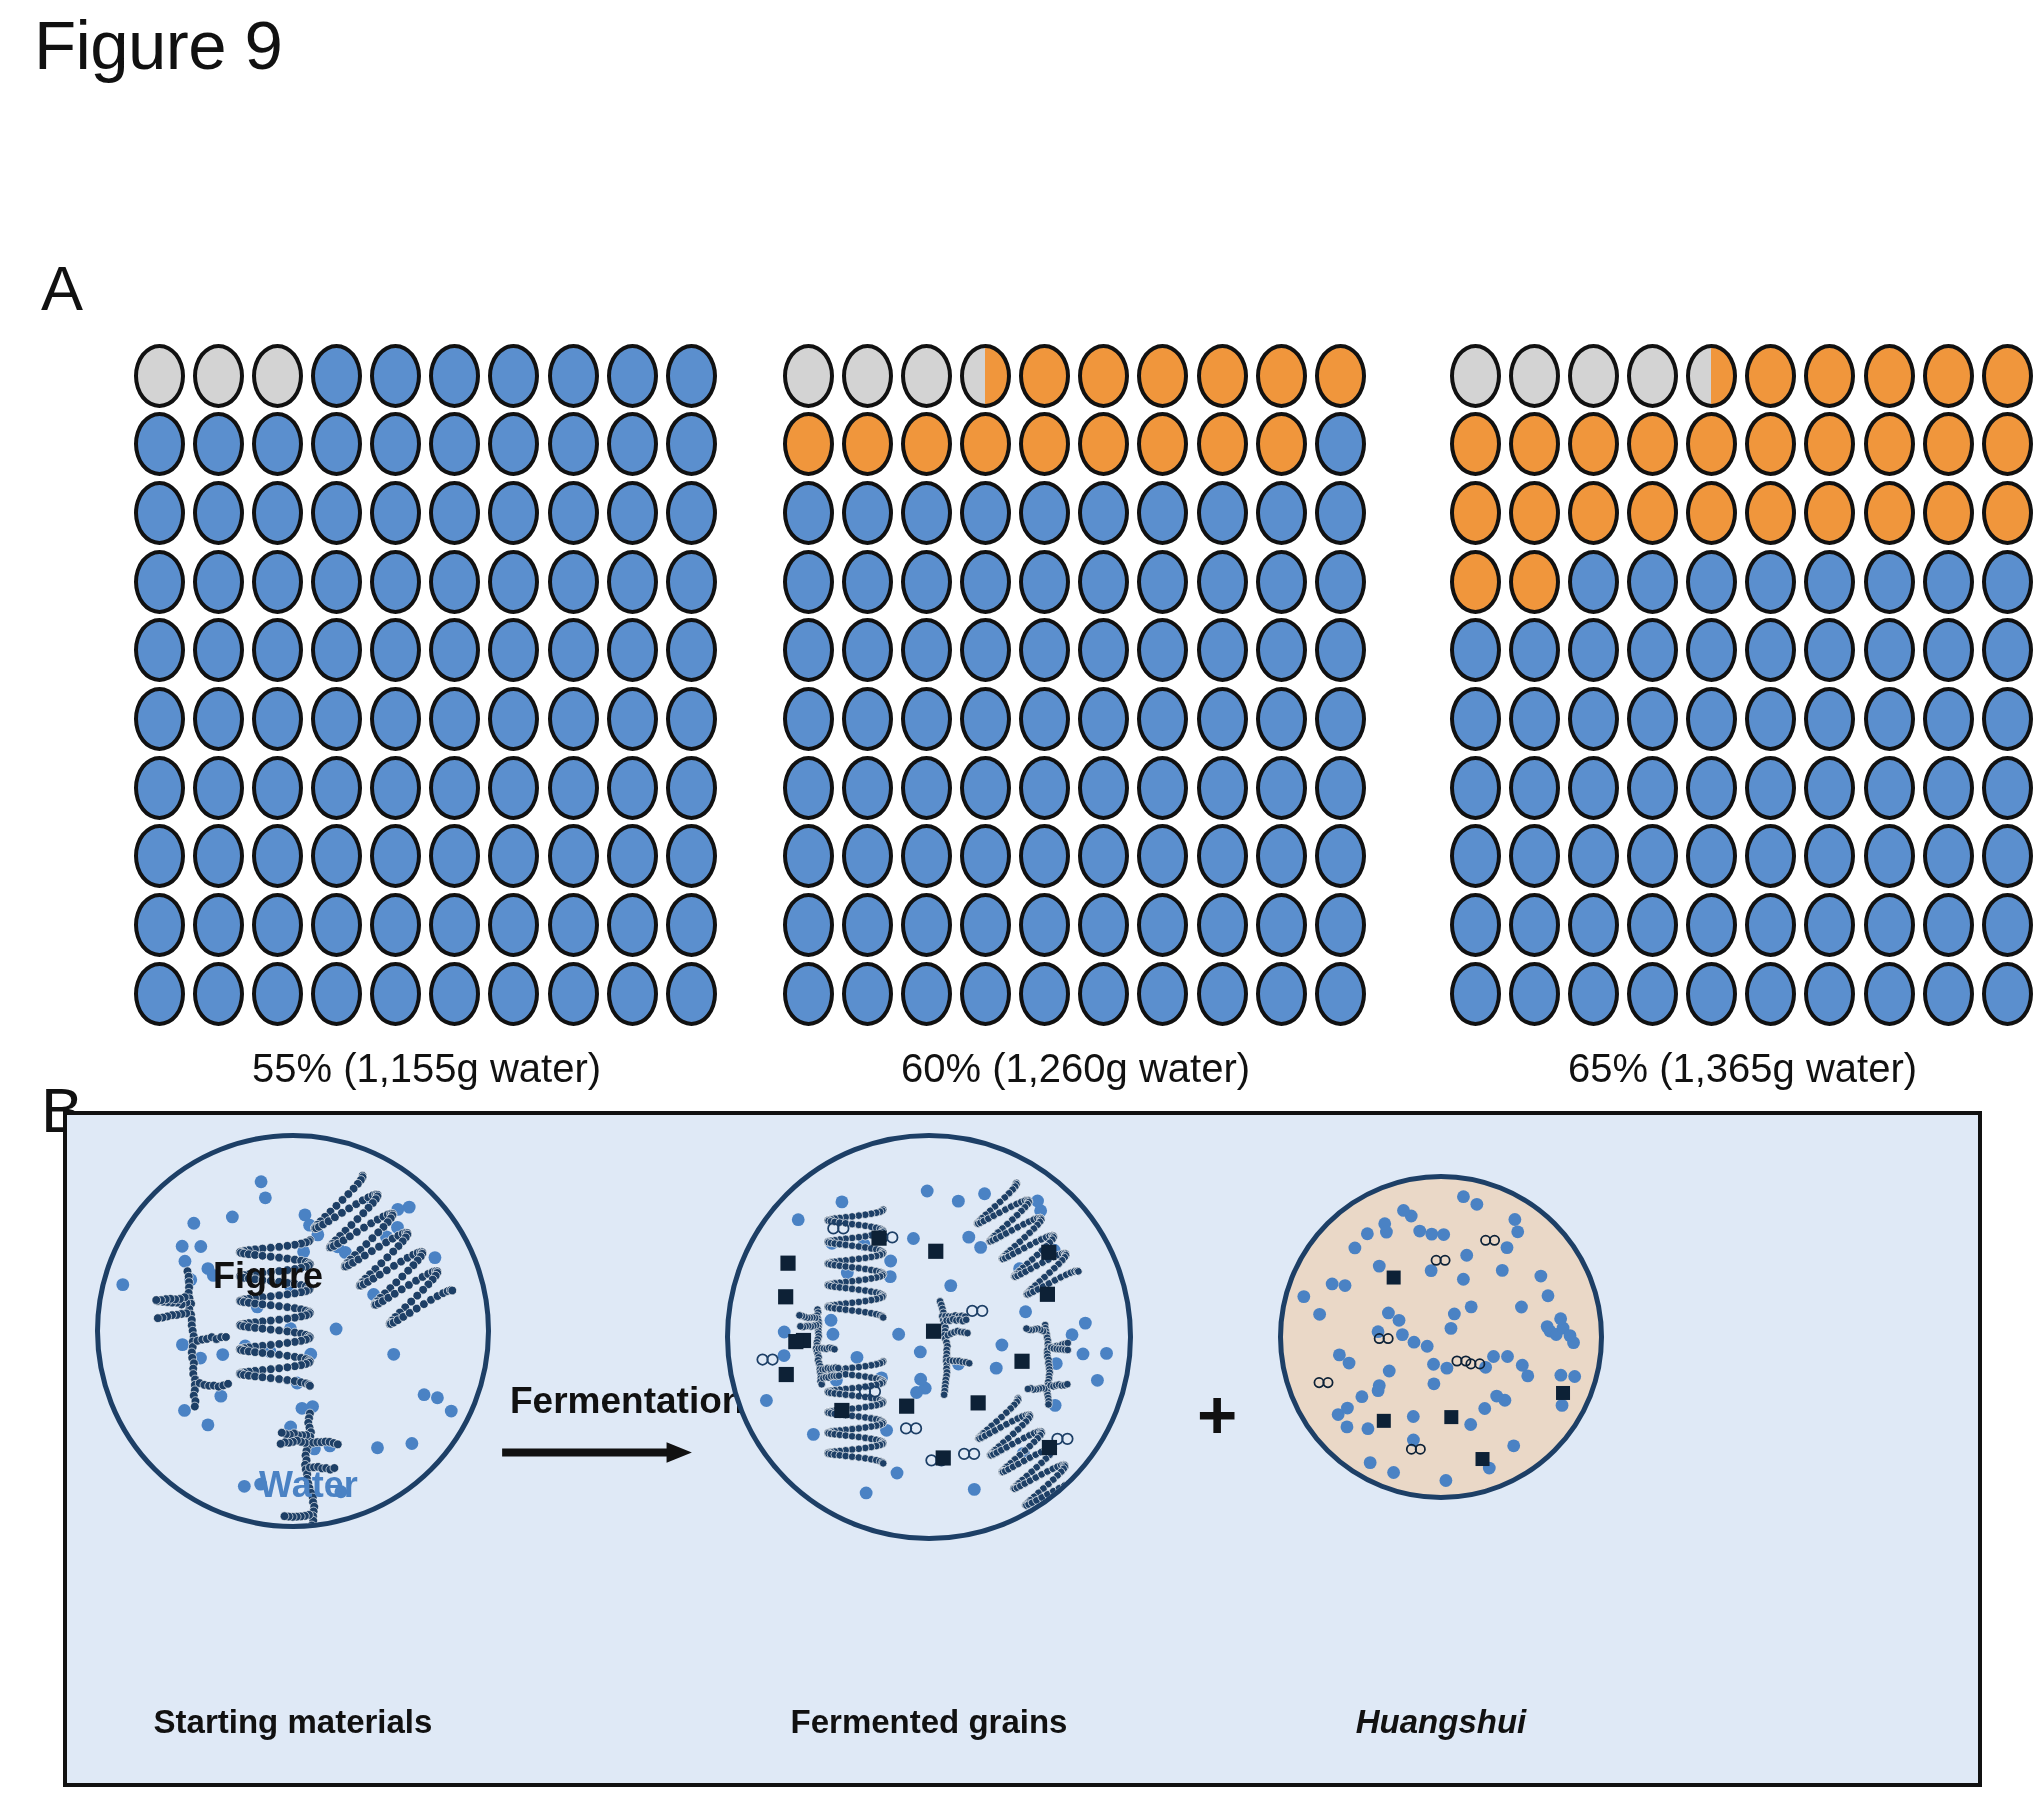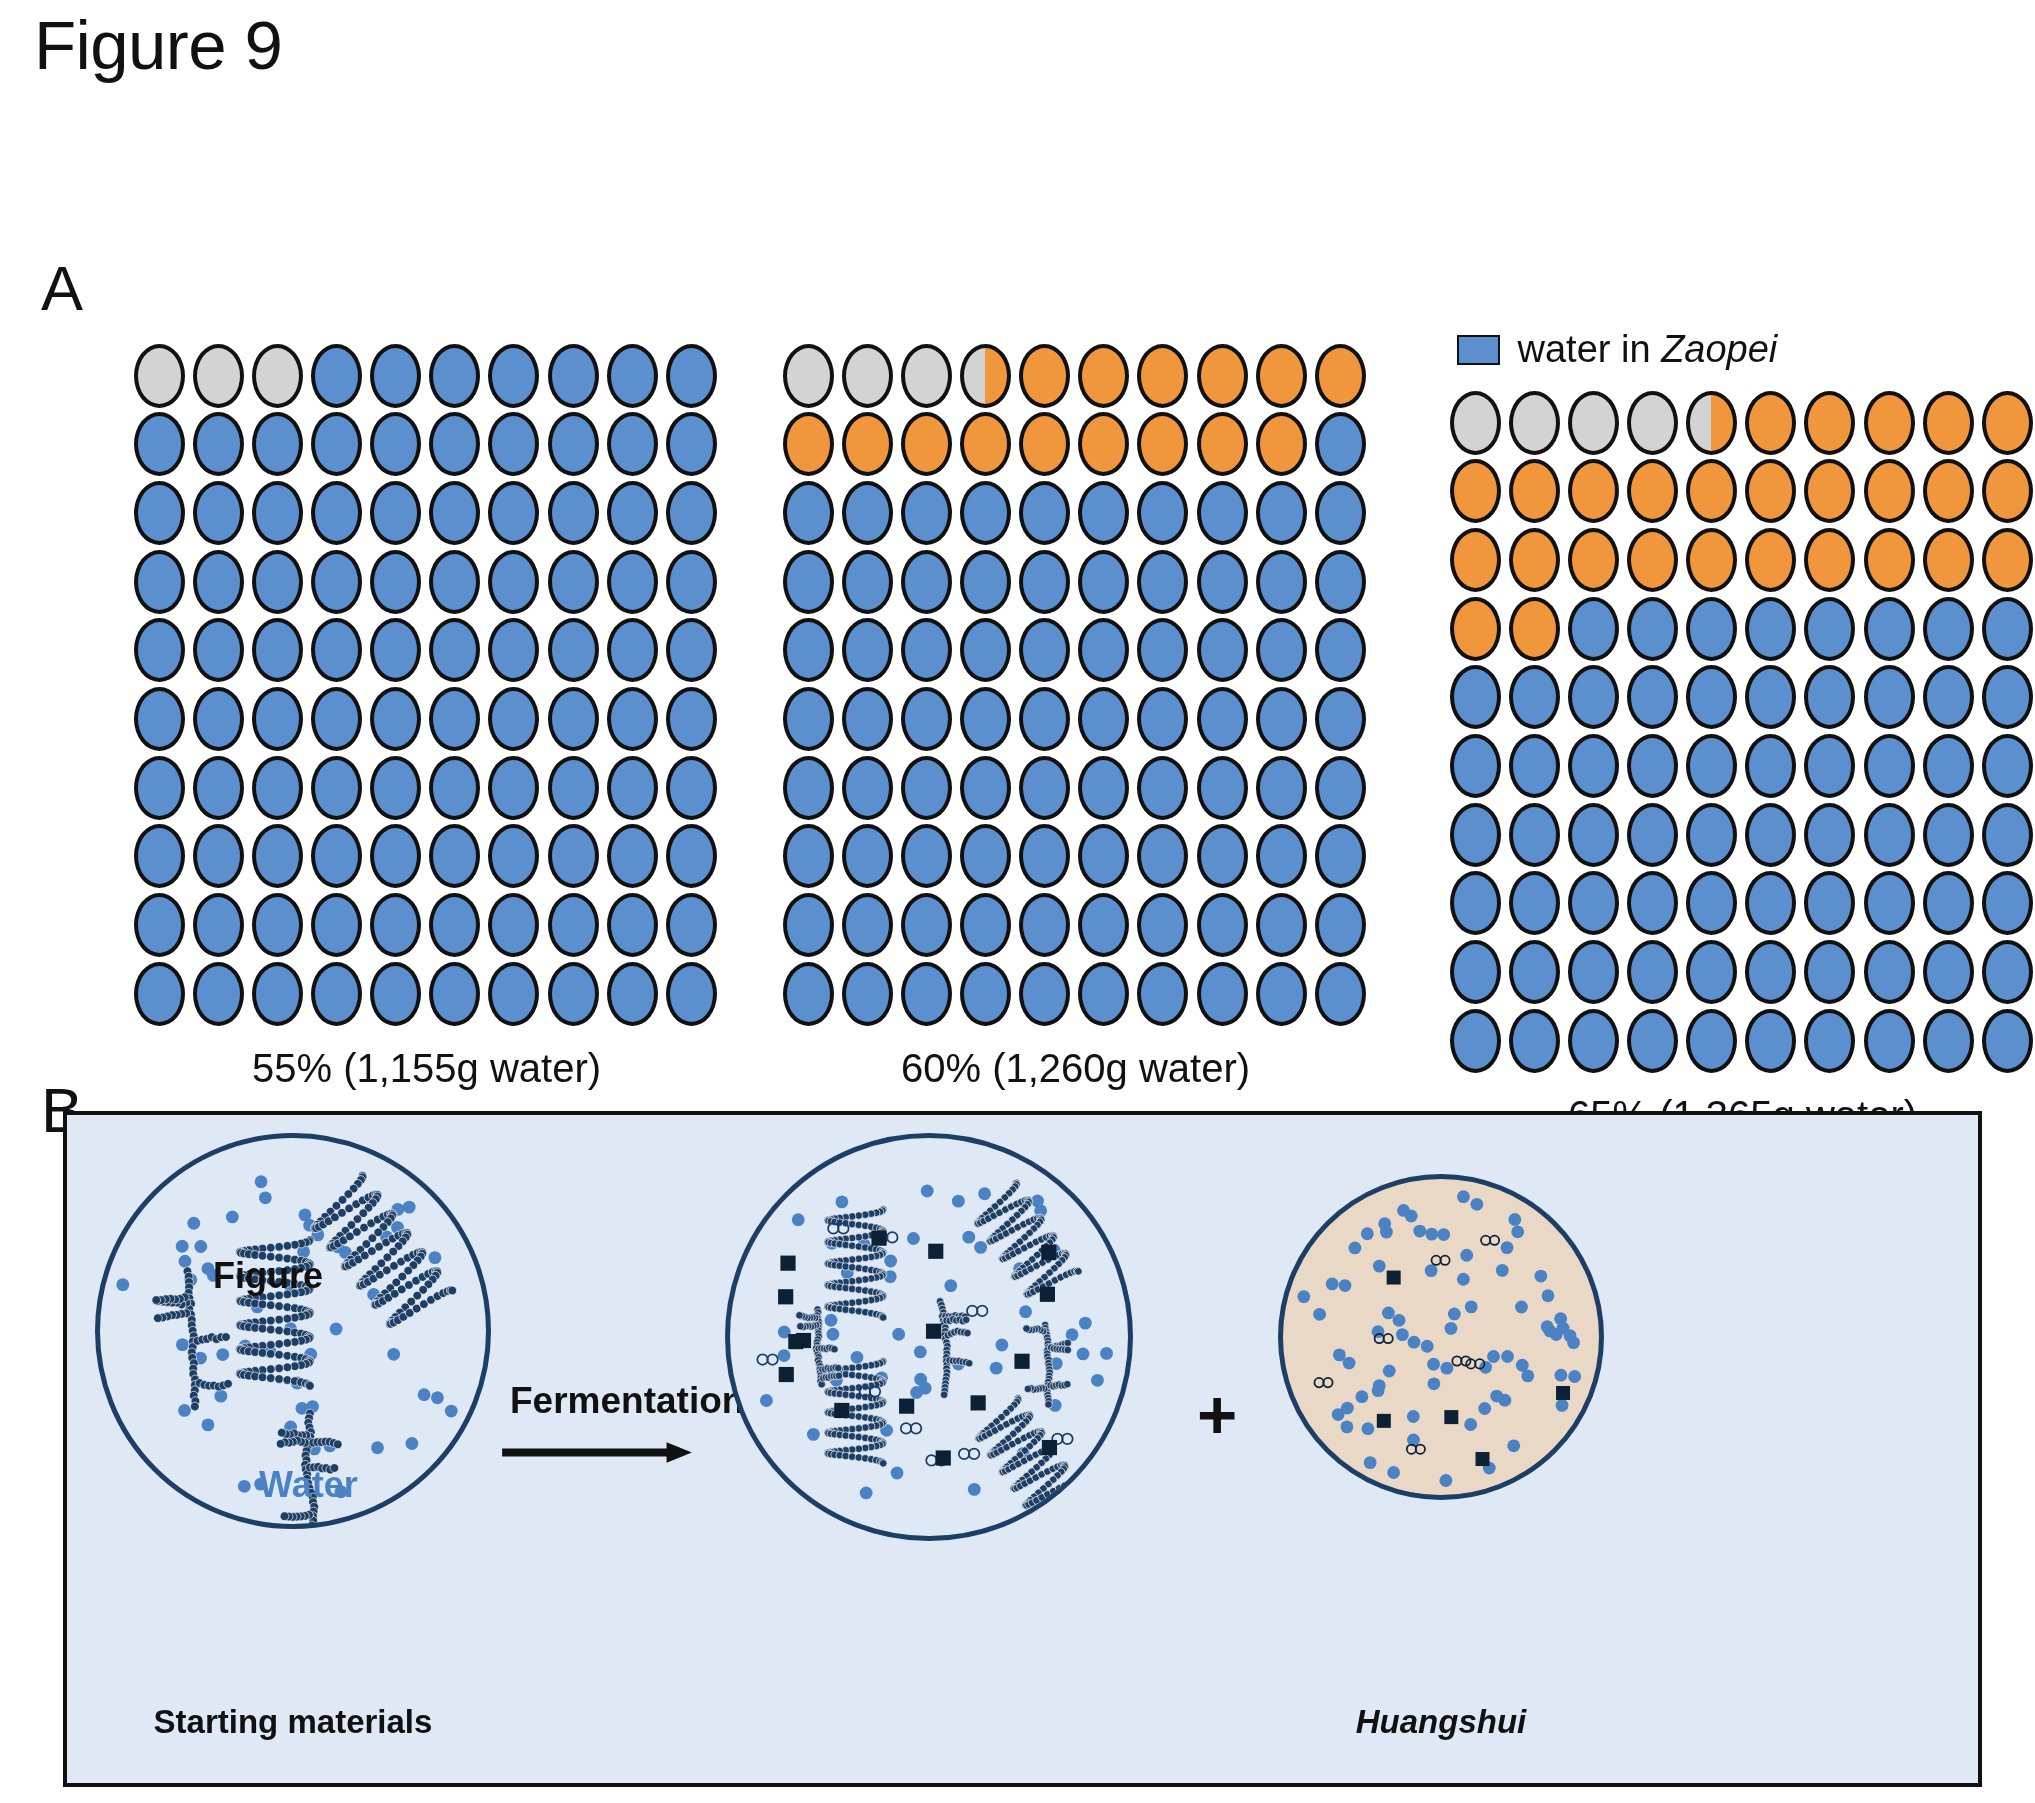--- a/index.html
+++ b/index.html
@@ -257,24 +257,20 @@
         <div class="dot" style="background: rgb(91, 143, 206);"></div>
         <div class="dot" style="background: rgb(91, 143, 206);"></div>
         <div class="dot" style="background: rgb(91, 143, 206);"></div>
         <div class="dot" style="background: rgb(91, 143, 206);"></div>
         <div class="dot" style="background: rgb(91, 143, 206);"></div>
         <div class="dot" style="background: rgb(91, 143, 206);"></div>
       </div>
       <div class="cap">60% (1,260g water)</div>
     </div>
     <div class="waffle-block" style="left: 1450px;">
-      <div class="legend-row">
-        <span class="legend-swatch" style="background: rgb(91, 143, 206);"></span>
-        <span class="legend-label">water in <i>Zaopei</i></span>
-      </div>
       <div class="waffle-grid">
         <div class="dot" style="background: rgb(211, 211, 211);"></div>
         <div class="dot" style="background: rgb(211, 211, 211);"></div>
         <div class="dot" style="background: rgb(211, 211, 211);"></div>
         <div class="dot" style="background: rgb(211, 211, 211);"></div>
         <div class="dot" style="background: linear-gradient(to right, rgb(211, 211, 211) 0px, rgb(211, 211, 211) 50%, rgb(240, 150, 60) 50%, rgb(240, 150, 60) 100%);"></div>
         <div class="dot" style="background: rgb(240, 150, 60);"></div>
         <div class="dot" style="background: rgb(240, 150, 60);"></div>
         <div class="dot" style="background: rgb(240, 150, 60);"></div>
         <div class="dot" style="background: rgb(240, 150, 60);"></div>
@@ -1762,15 +1758,16 @@
         <circle cx="322.3" cy="317.1" r="8" fill="none" stroke="#0d2136" stroke-width="3"></circle>
         <circle cx="337.5" cy="317.1" r="8" fill="none" stroke="#0d2136" stroke-width="3"></circle>
         <rect x="468.3" y="355.0" width="24" height="24" fill="#0d2136"></rect>
         <rect x="330.2" y="468.3" width="24" height="24" fill="#0d2136"></rect>
         <rect x="276.7" y="396.4" width="24" height="24" fill="#0d2136"></rect>
         <rect x="177.8" y="157.0" width="24" height="24" fill="#0d2136"></rect>
         <rect x="160.9" y="402.8" width="24" height="24" fill="#0d2136"></rect>
       </svg></div>
 
   <div class="b-caption" id="cap-start">Starting materials</div>
+  <div class="b-caption" id="cap-ferm">Fermented grains</div>
   <div class="b-caption" id="cap-huang">Huangshui</div>
 </div>
 
 
 </body></html>

